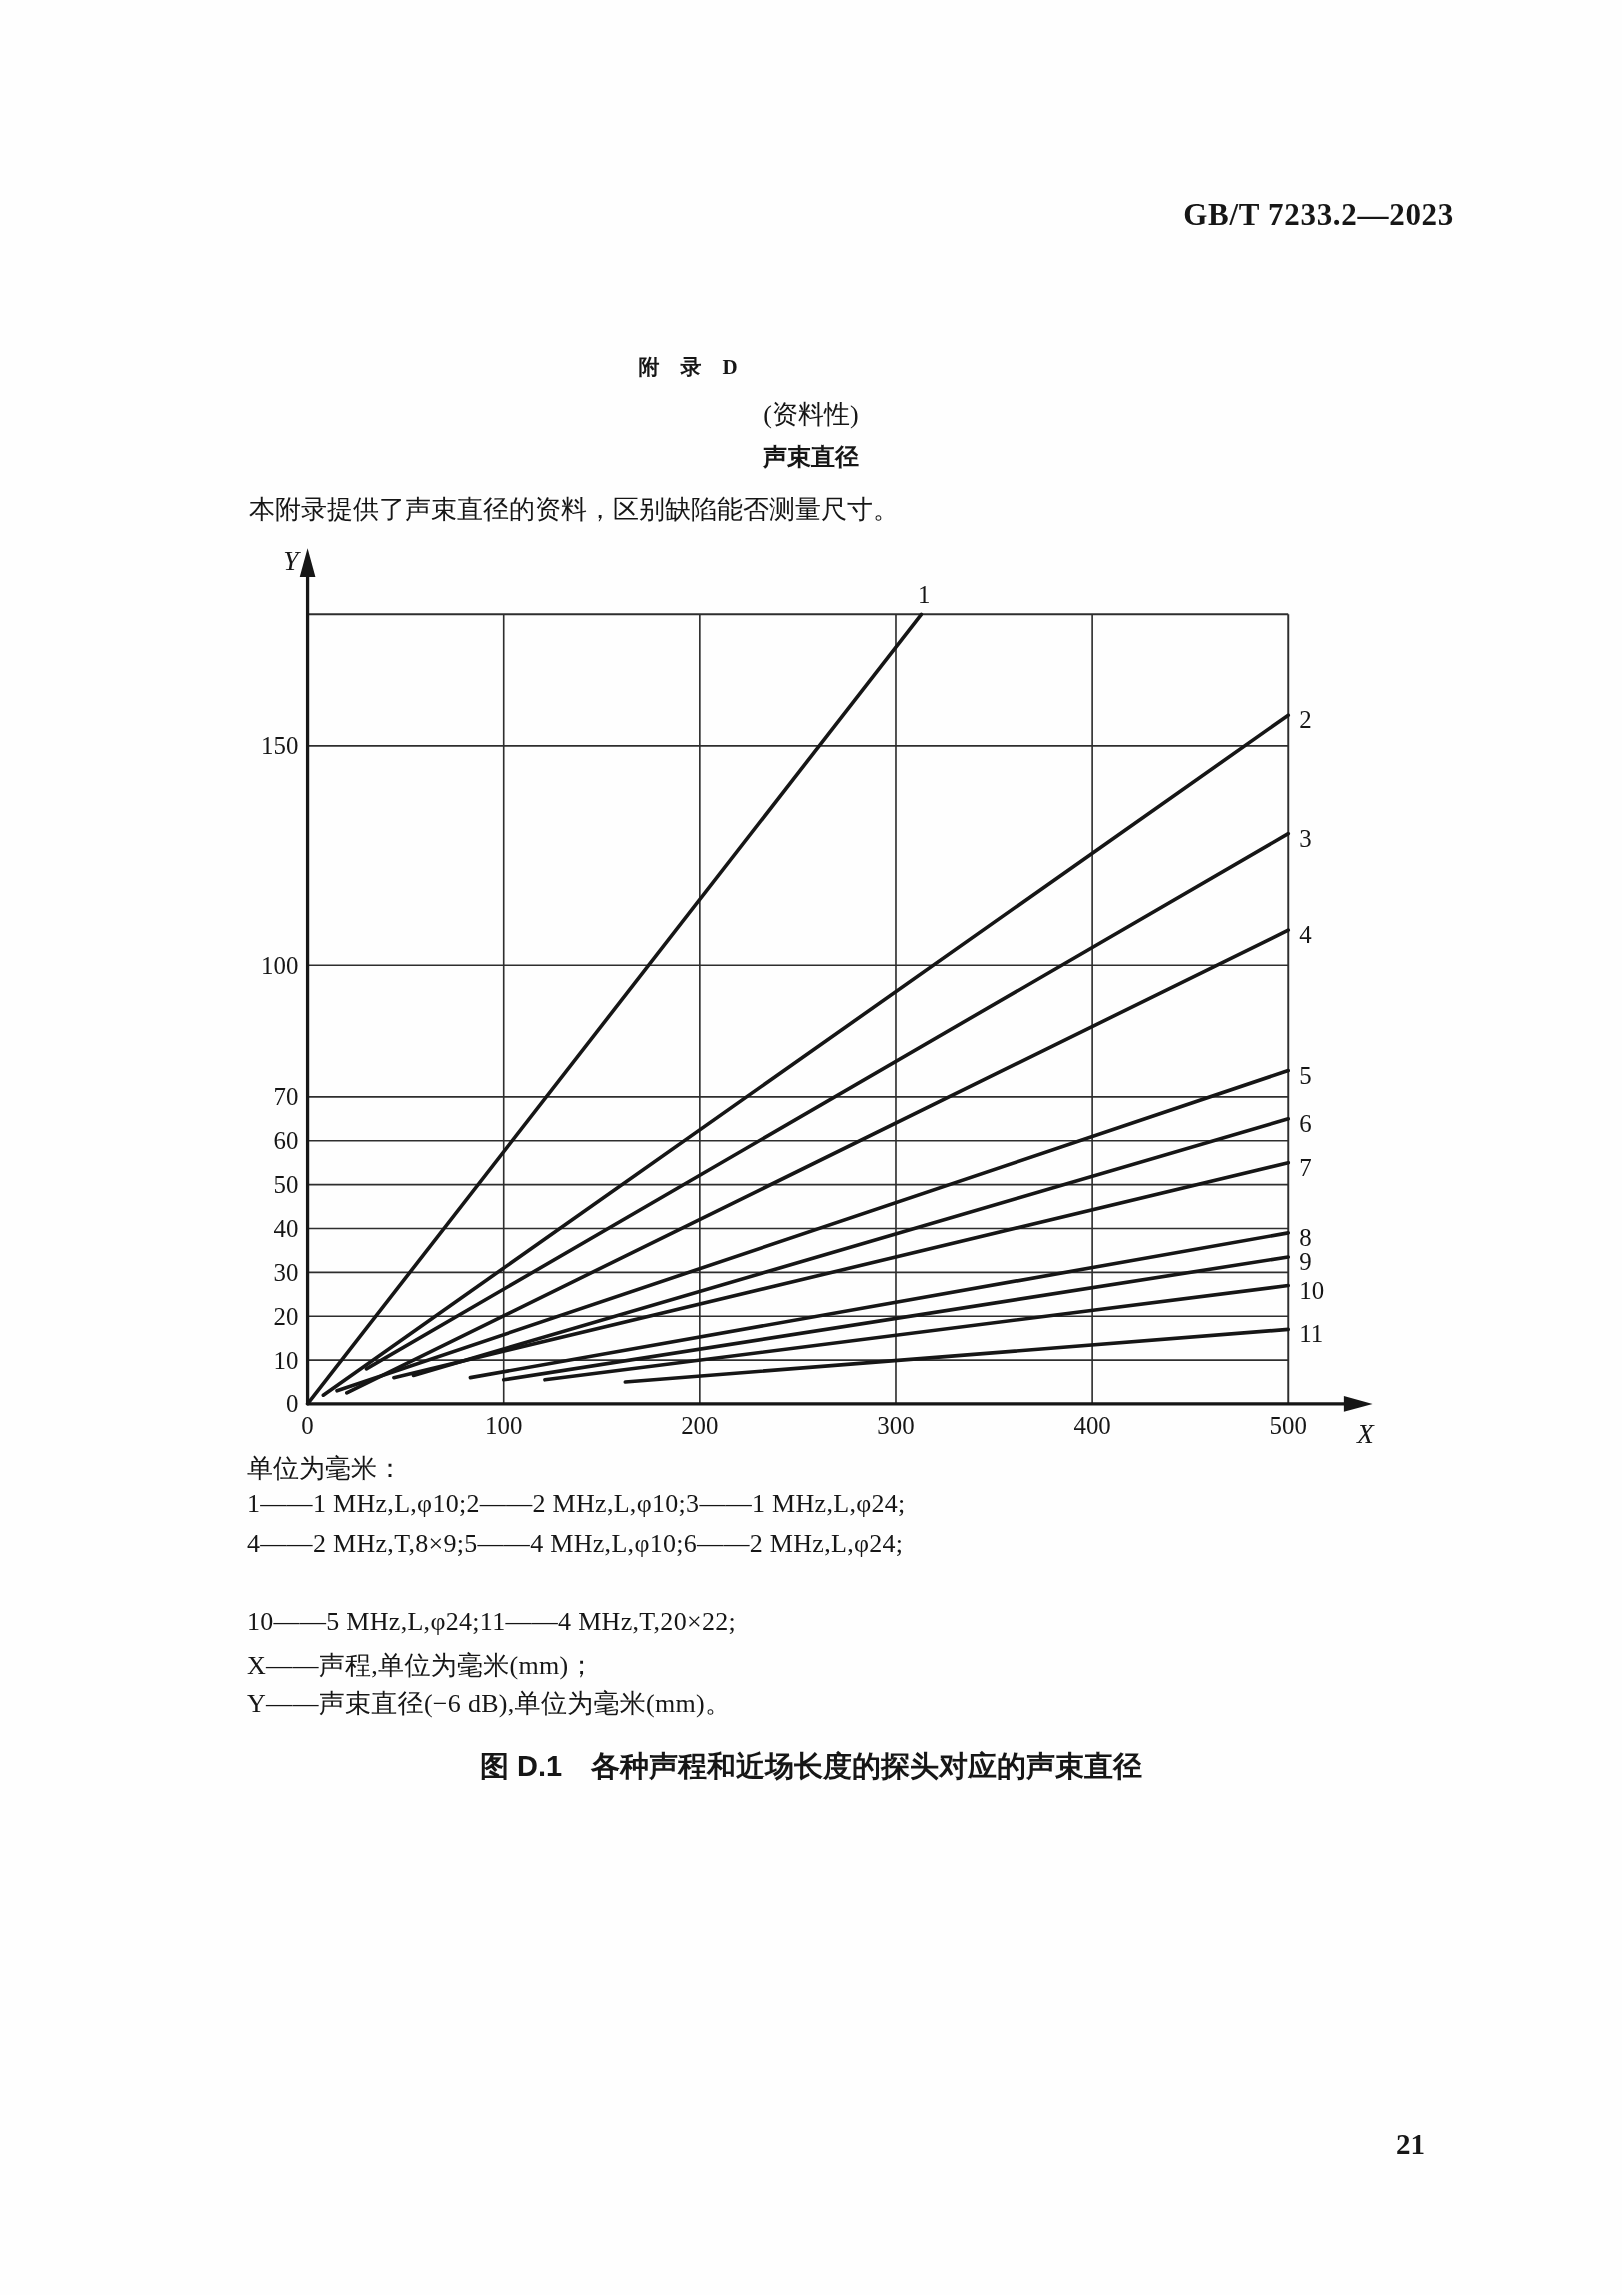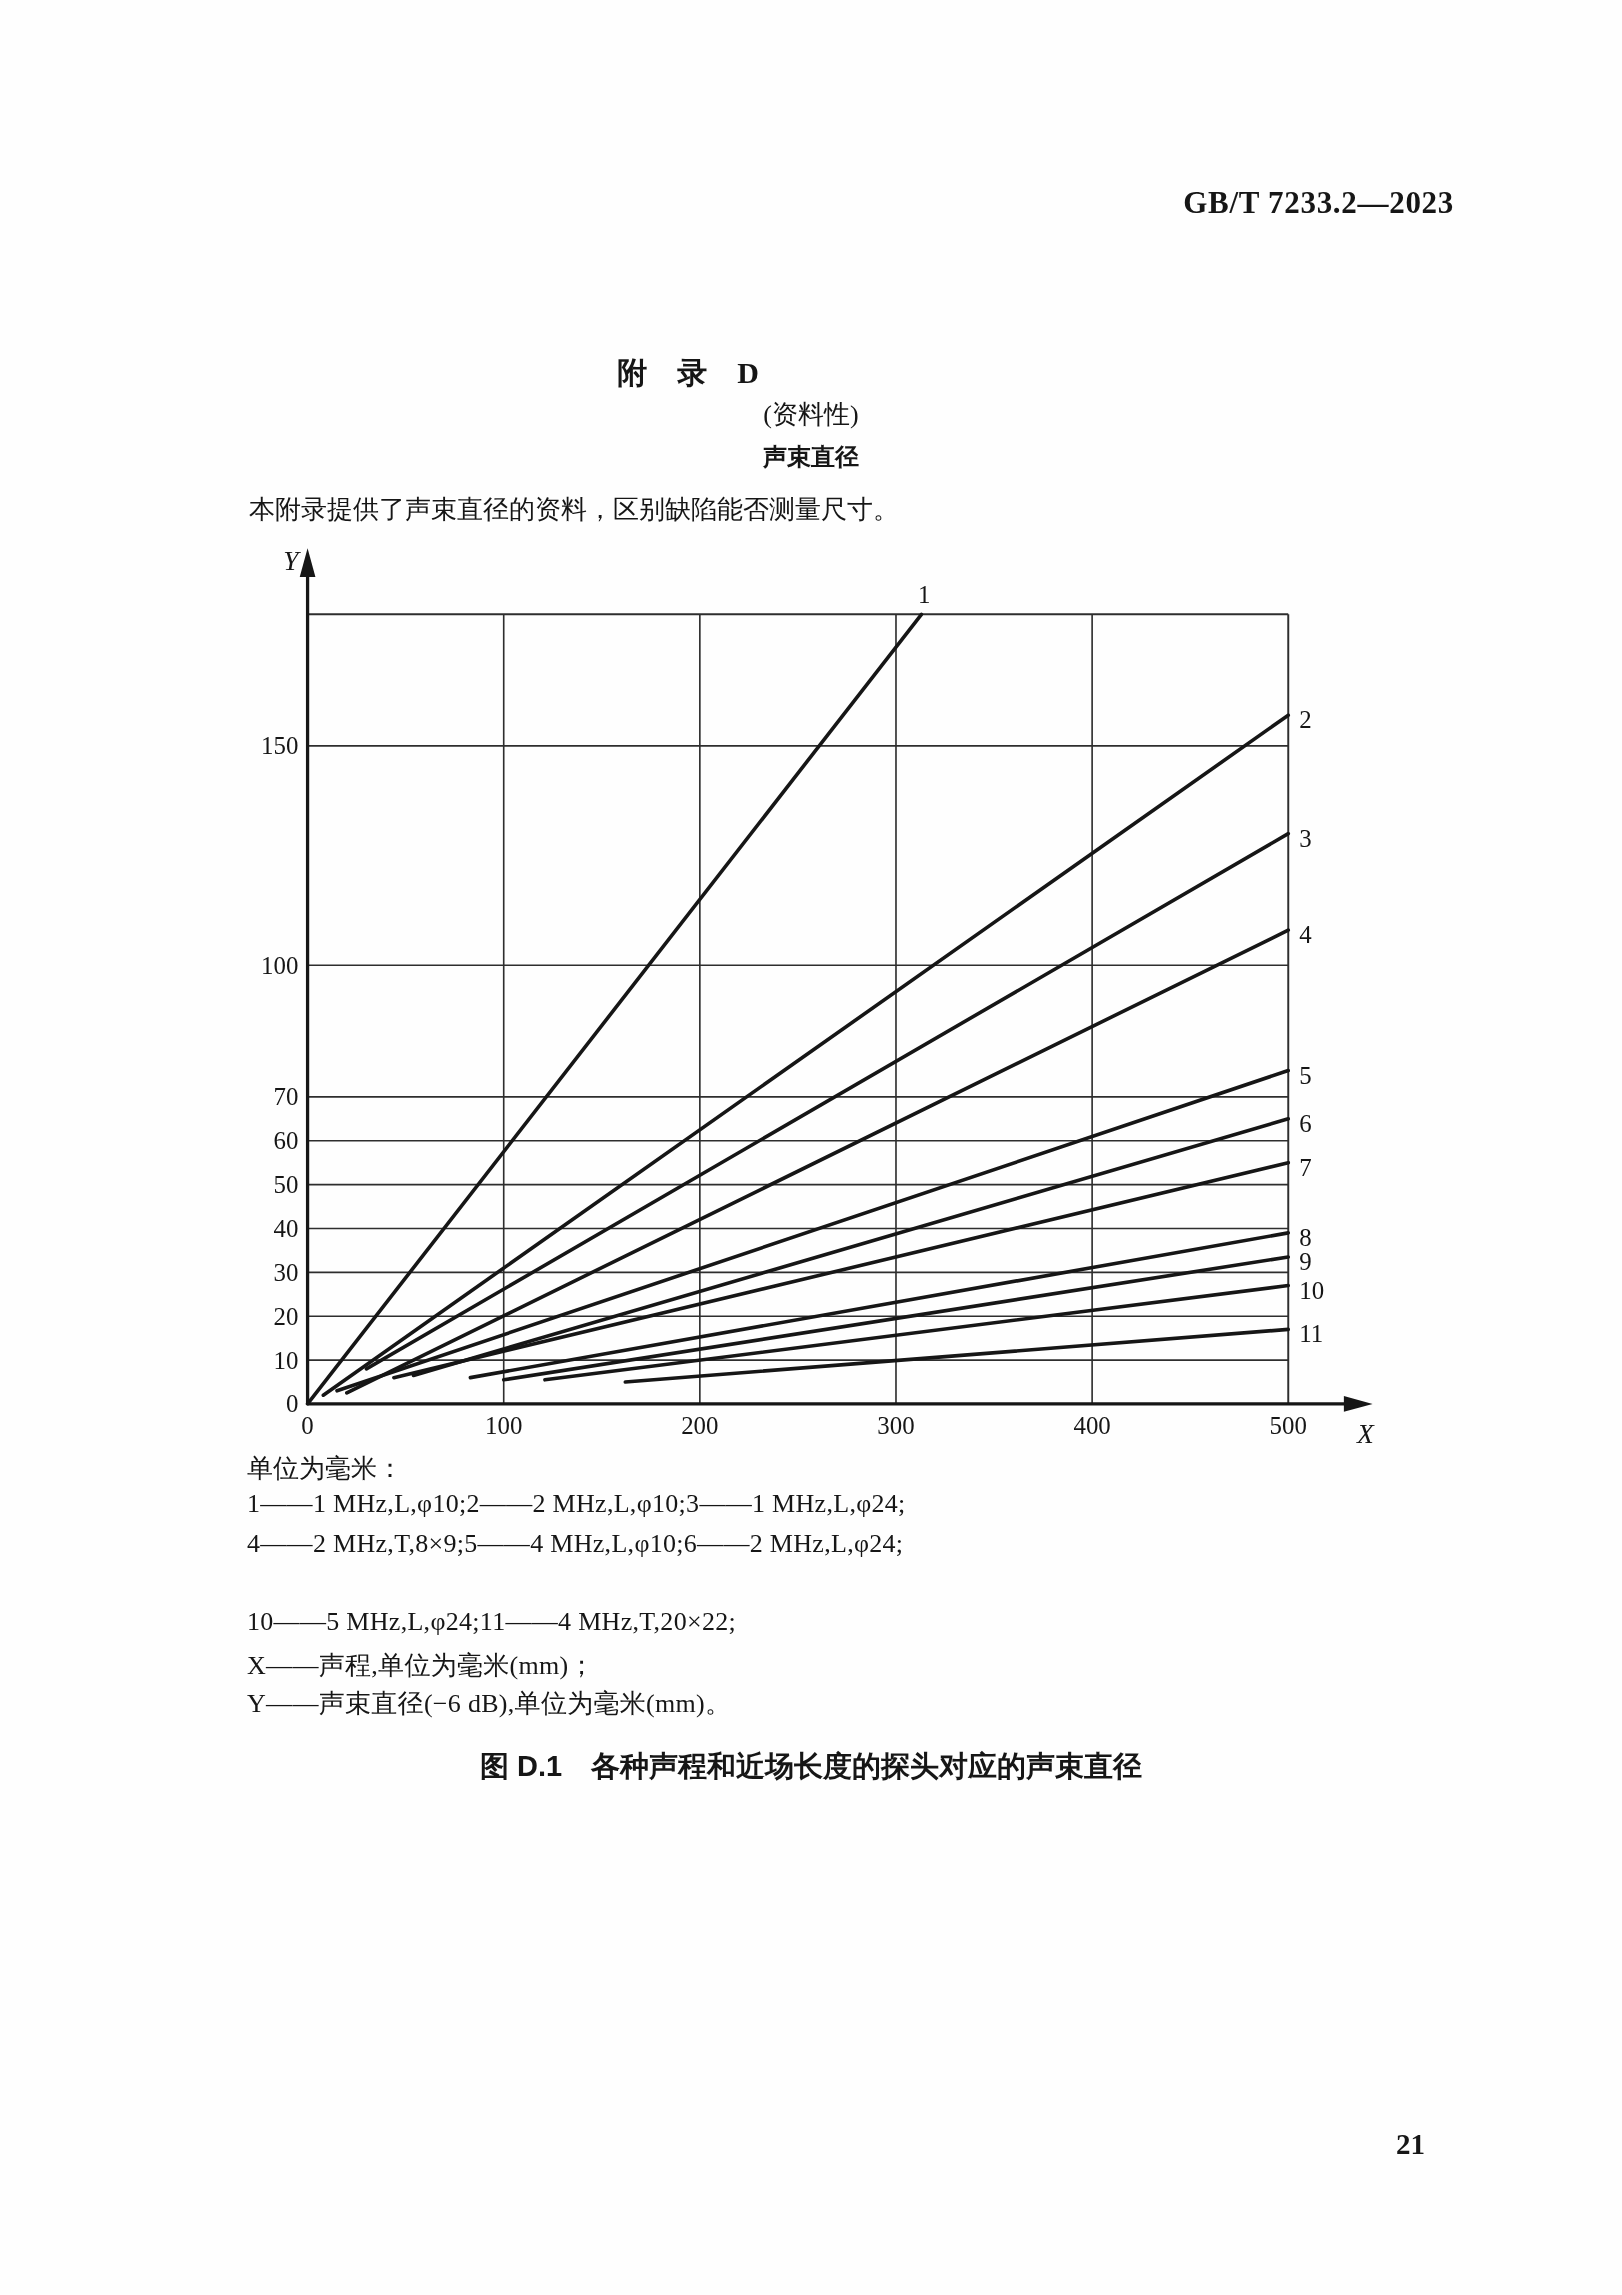--- a/index.html
+++ b/index.html
@@ -6,28 +6,28 @@
   .page{
     position:relative;
     width:1622px;height:2295px;
     background:#fefefe;
     overflow:hidden;
     font-family:"Liberation Serif","DejaVu Serif",serif;
     color:#161616;
   }
   .abs{position:absolute;}
   .header-code{
-    top:185px;right:168px;
+    top:197px;right:168px;
     font-size:31px;font-weight:bold;
     letter-spacing:0.7px;
     font-family:"Liberation Serif","DejaVu Serif",serif;
   }
   .h-appendix{
     top:353px;left:0;width:1376px;text-align:center;
-    font-size:30px;font-weight:bold;
+    font-size:21px;font-weight:bold;
   }
   .h-informative{
     top:397px;left:0;width:1622px;text-align:center;
     font-size:26px;font-weight:normal;
   }
   .h-section{
     top:441px;left:0;width:1622px;text-align:center;
     font-size:24px;font-weight:bold;
   }
   .intro{

